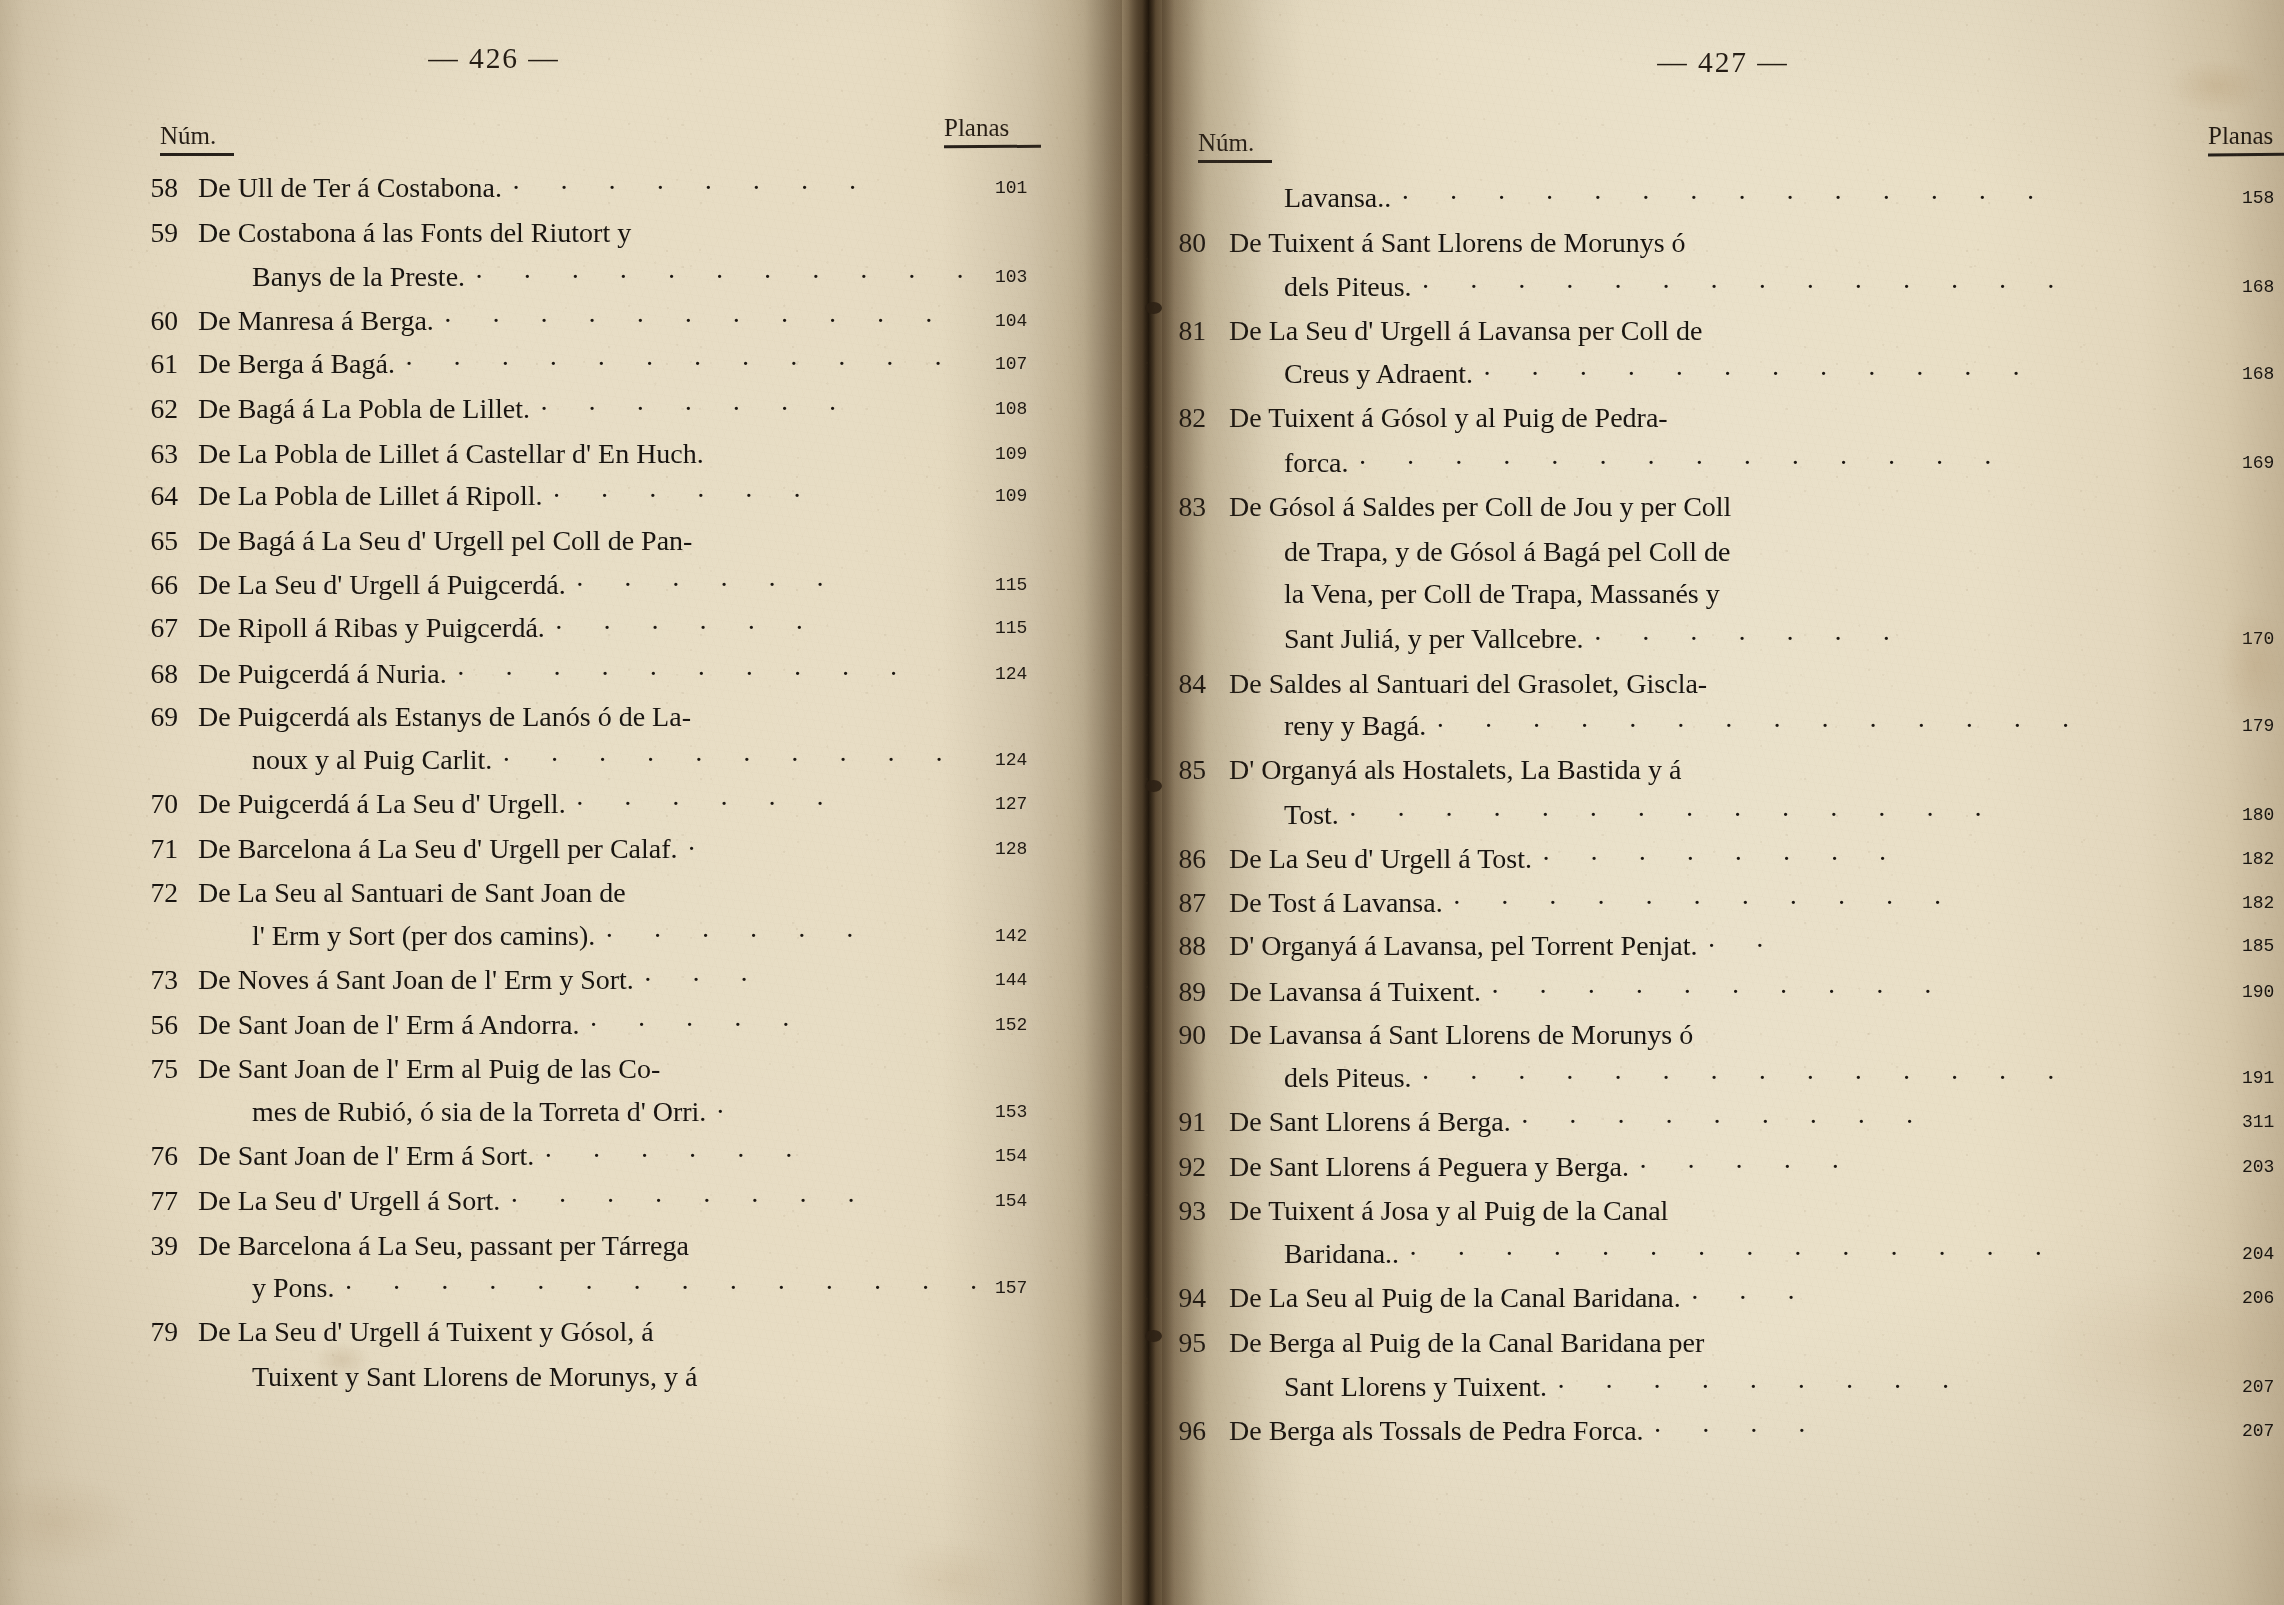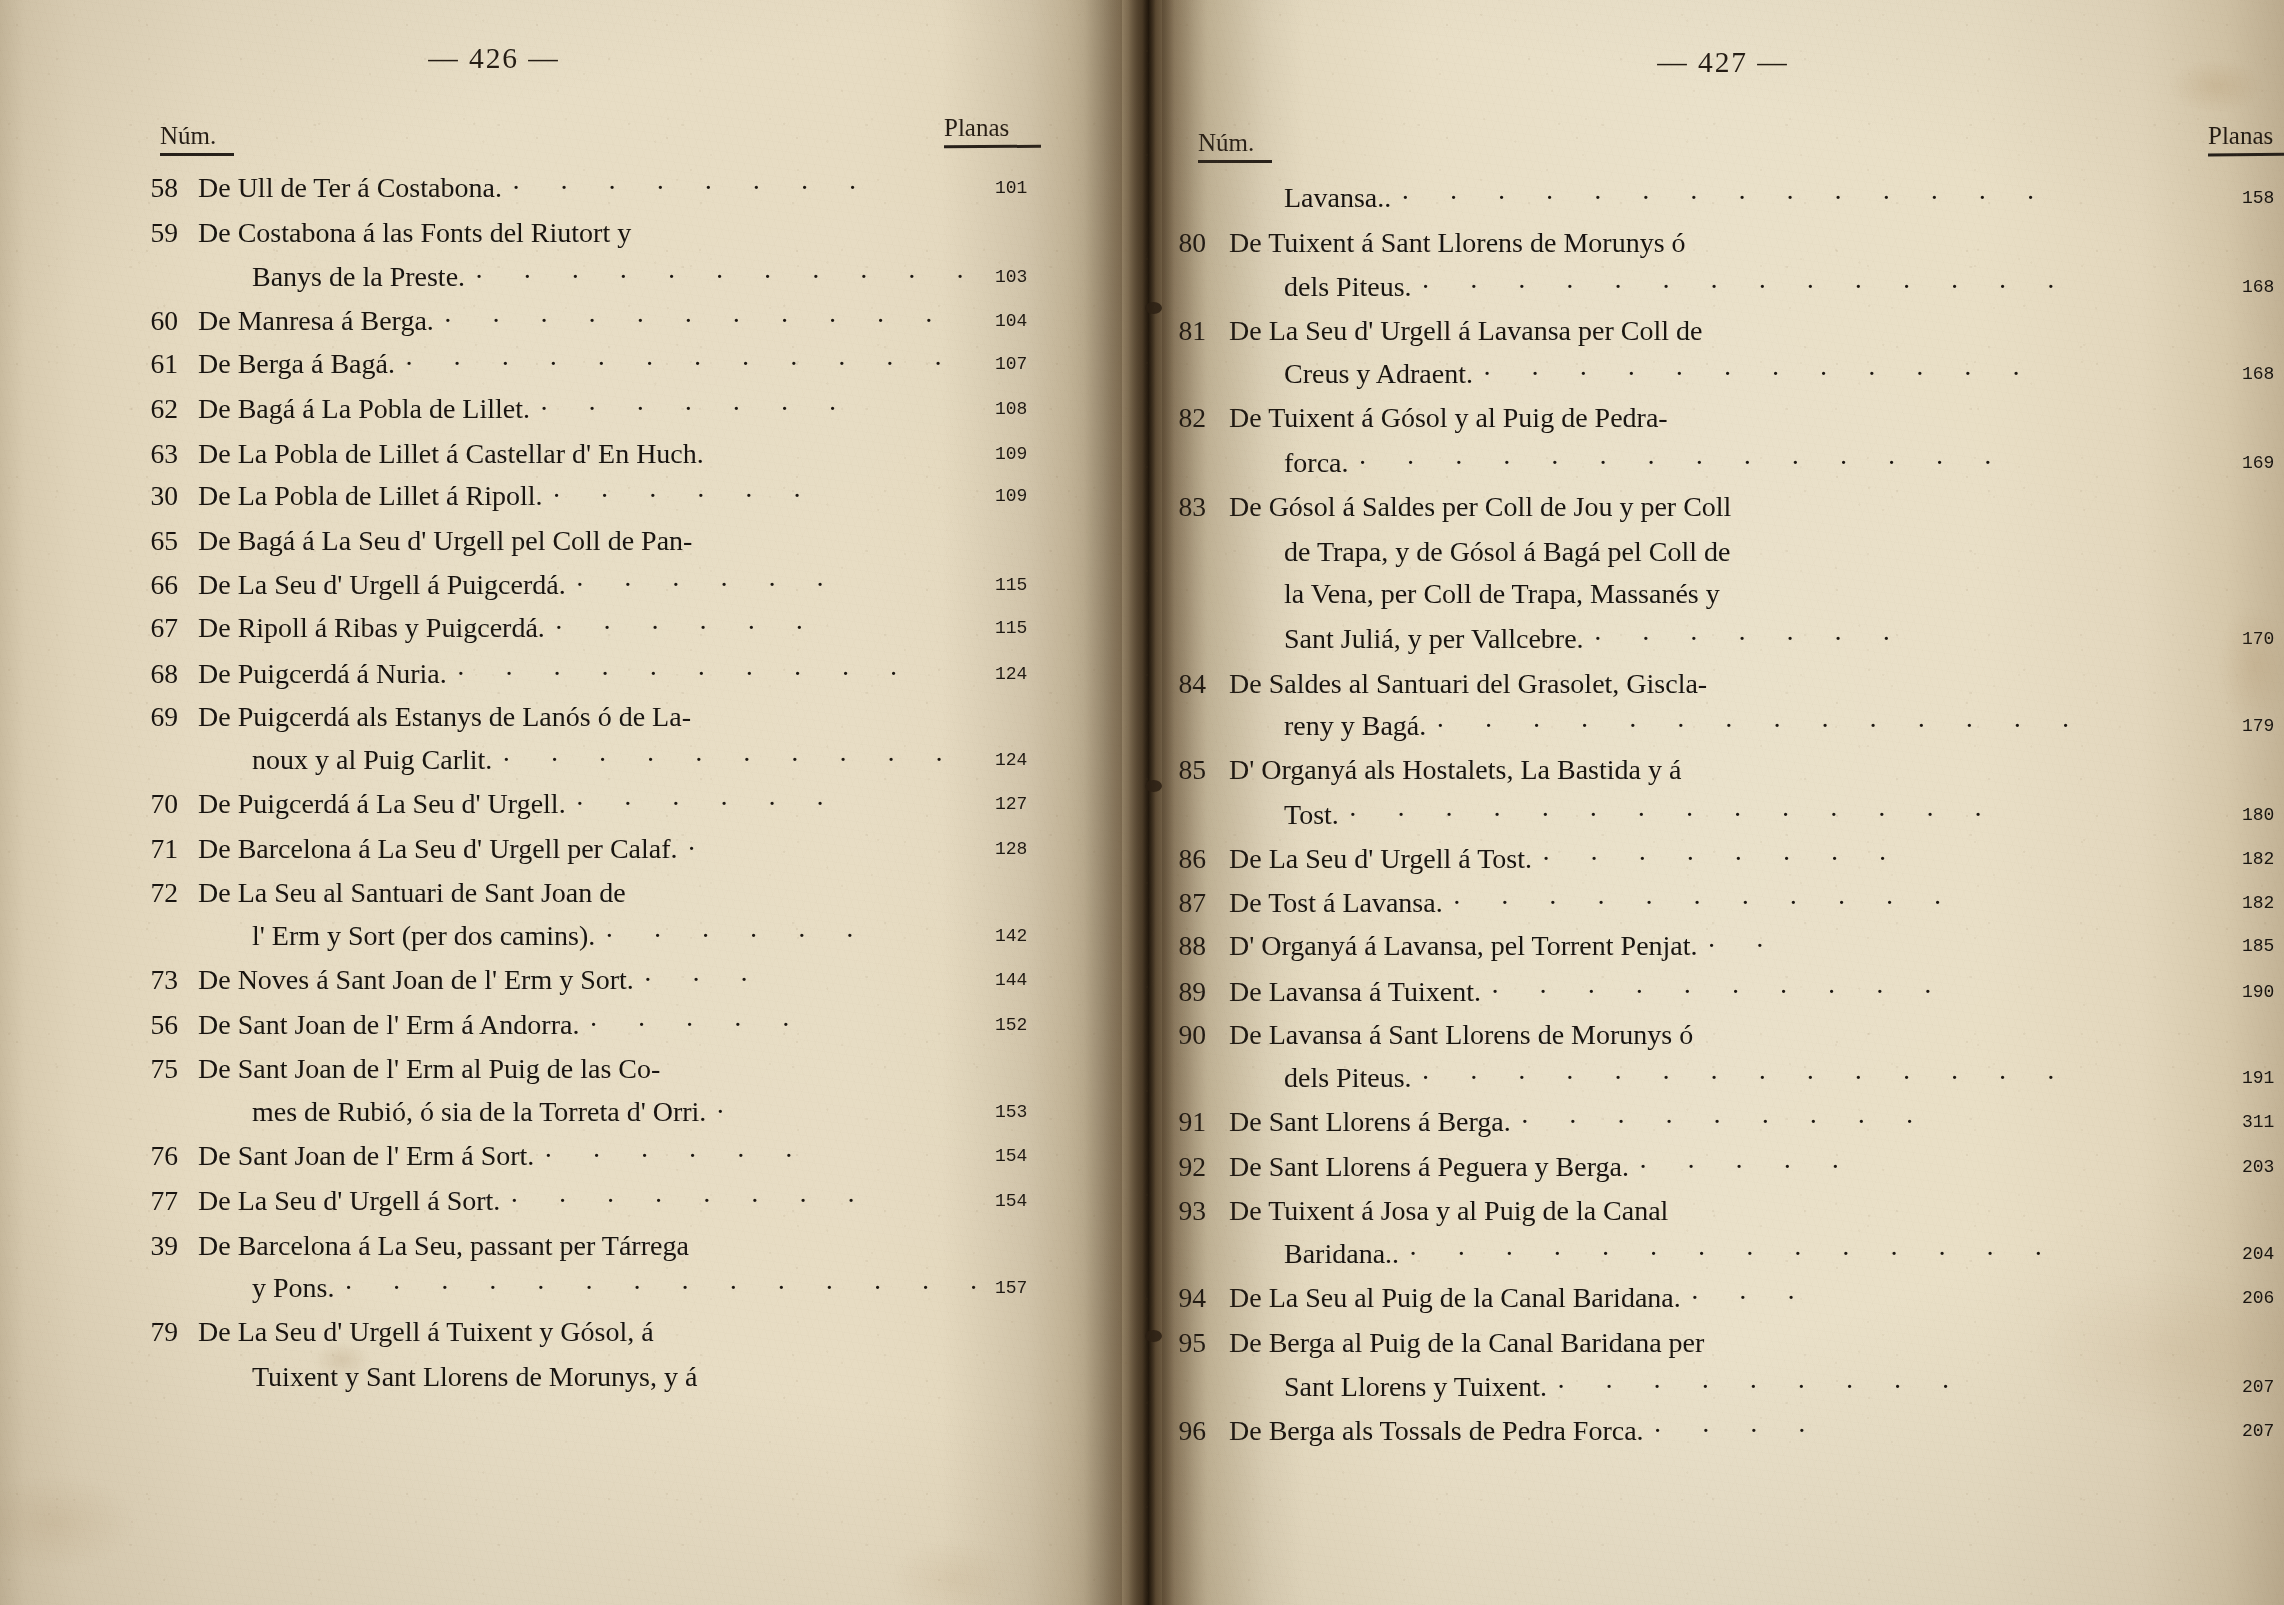--- a/index.html
+++ b/index.html
@@ -284,21 +284,21 @@
         </div>
         <div class="entry">
           <div class="line tilt2">
             <span class="num">63</span>
             <span class="txt">De La Pobla de Lillet á Castellar d' En Huch.<span class="dots"></span></span>
             <span class="pg">109</span>
           </div>
         </div>
         <div class="entry">
           <div class="line tilt1">
-            <span class="num">30</span>
+            <span class="num">64</span>
             <span class="txt">De La Pobla de Lillet á Ripoll.<span class="dots">· · · · · · </span></span>
             <span class="pg">109</span>
           </div>
         </div>
         <div class="entry">
           <div class="line">
             <span class="num">65</span>
             <span class="txt">De Bagá á La Seu d' Urgell pel Coll de Pan-</span>
           </div>
         </div>

